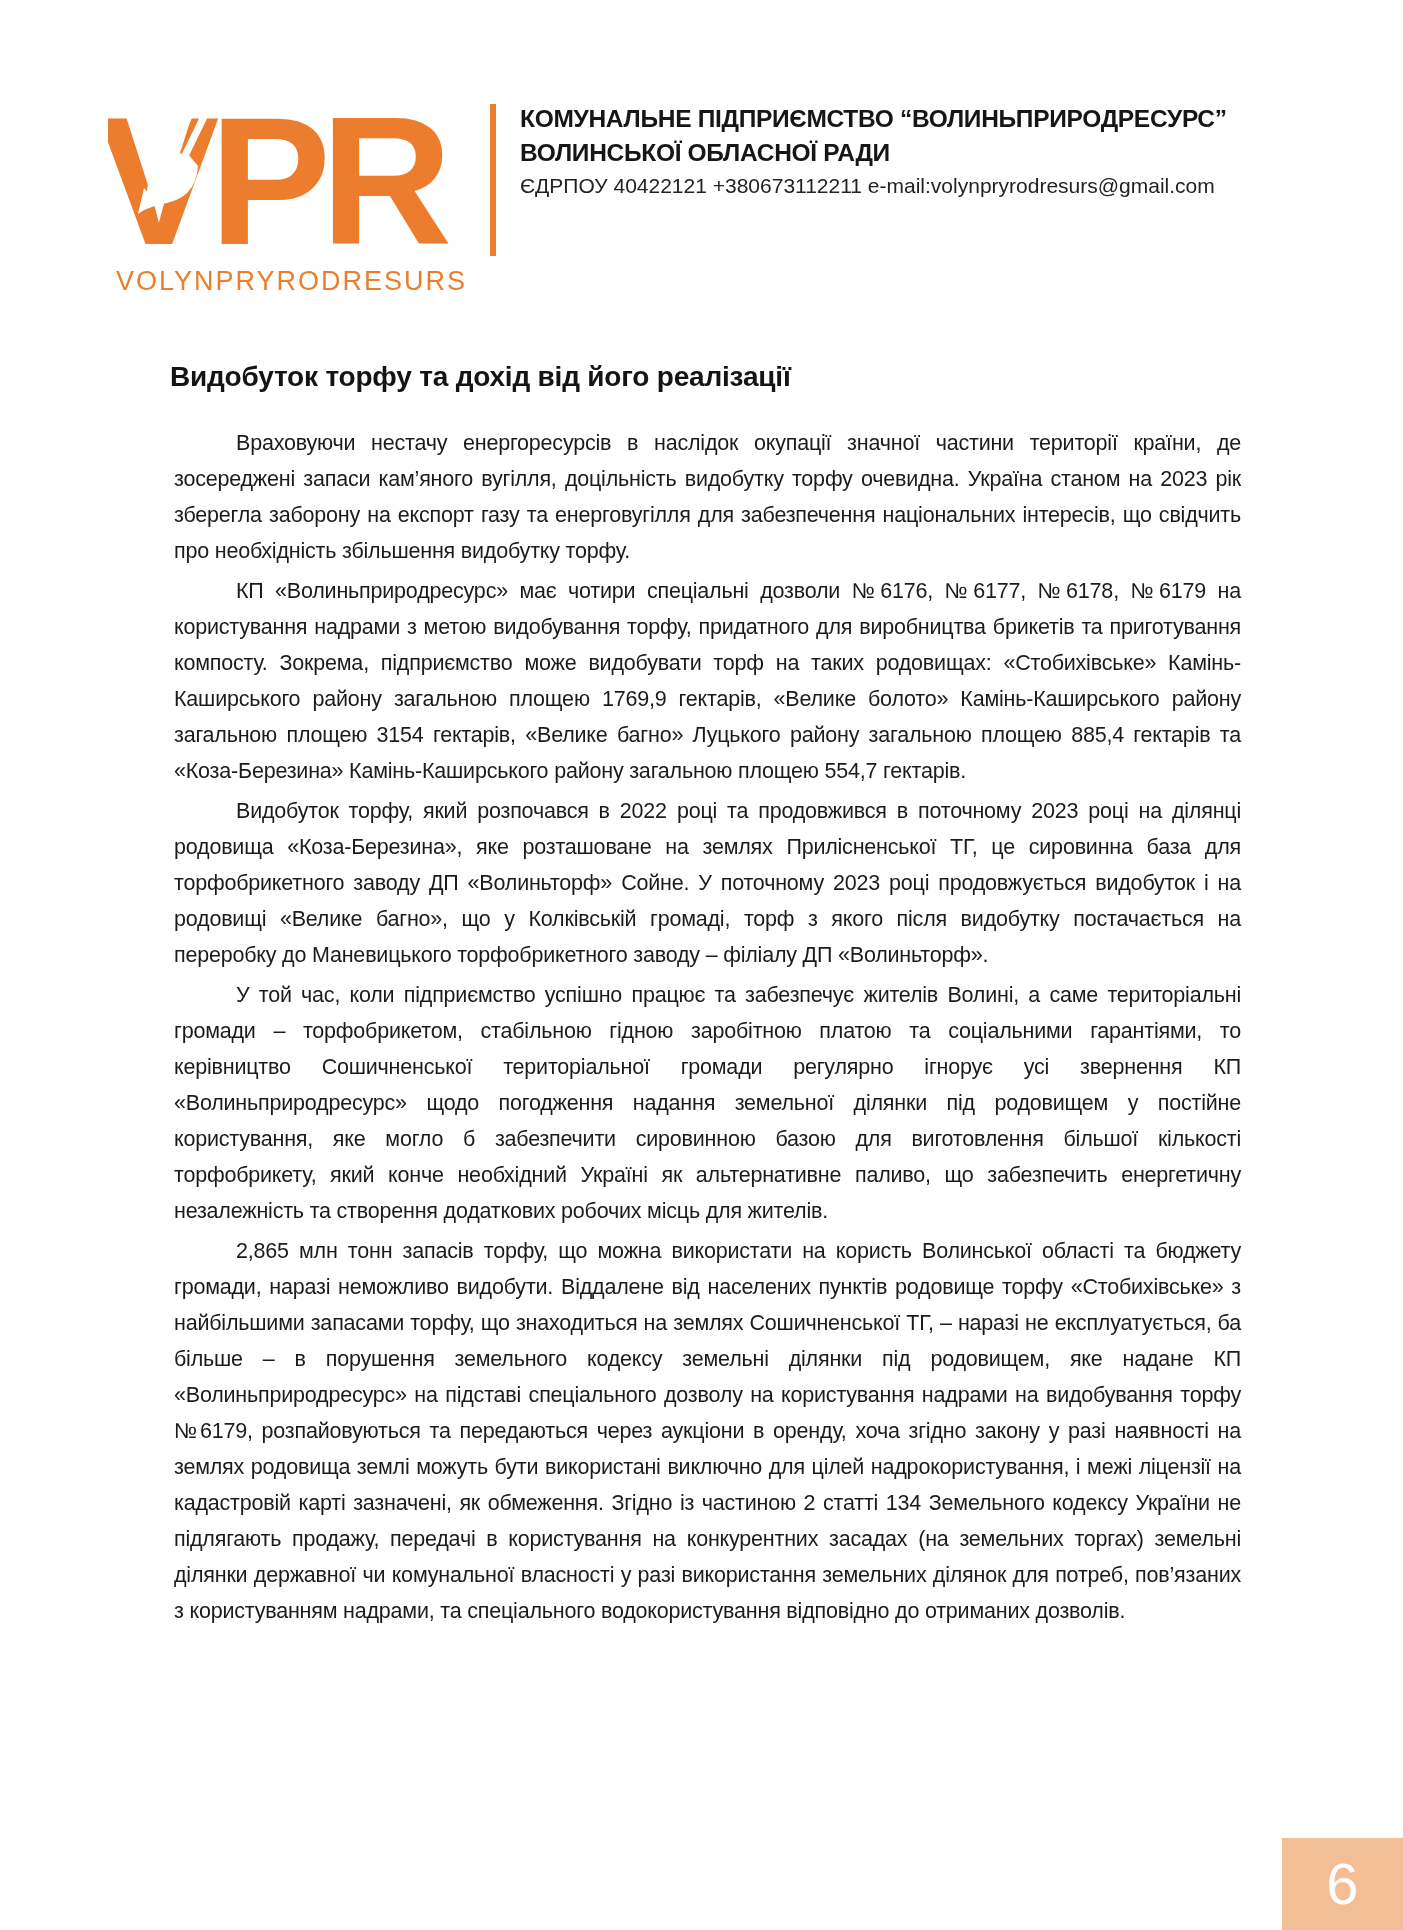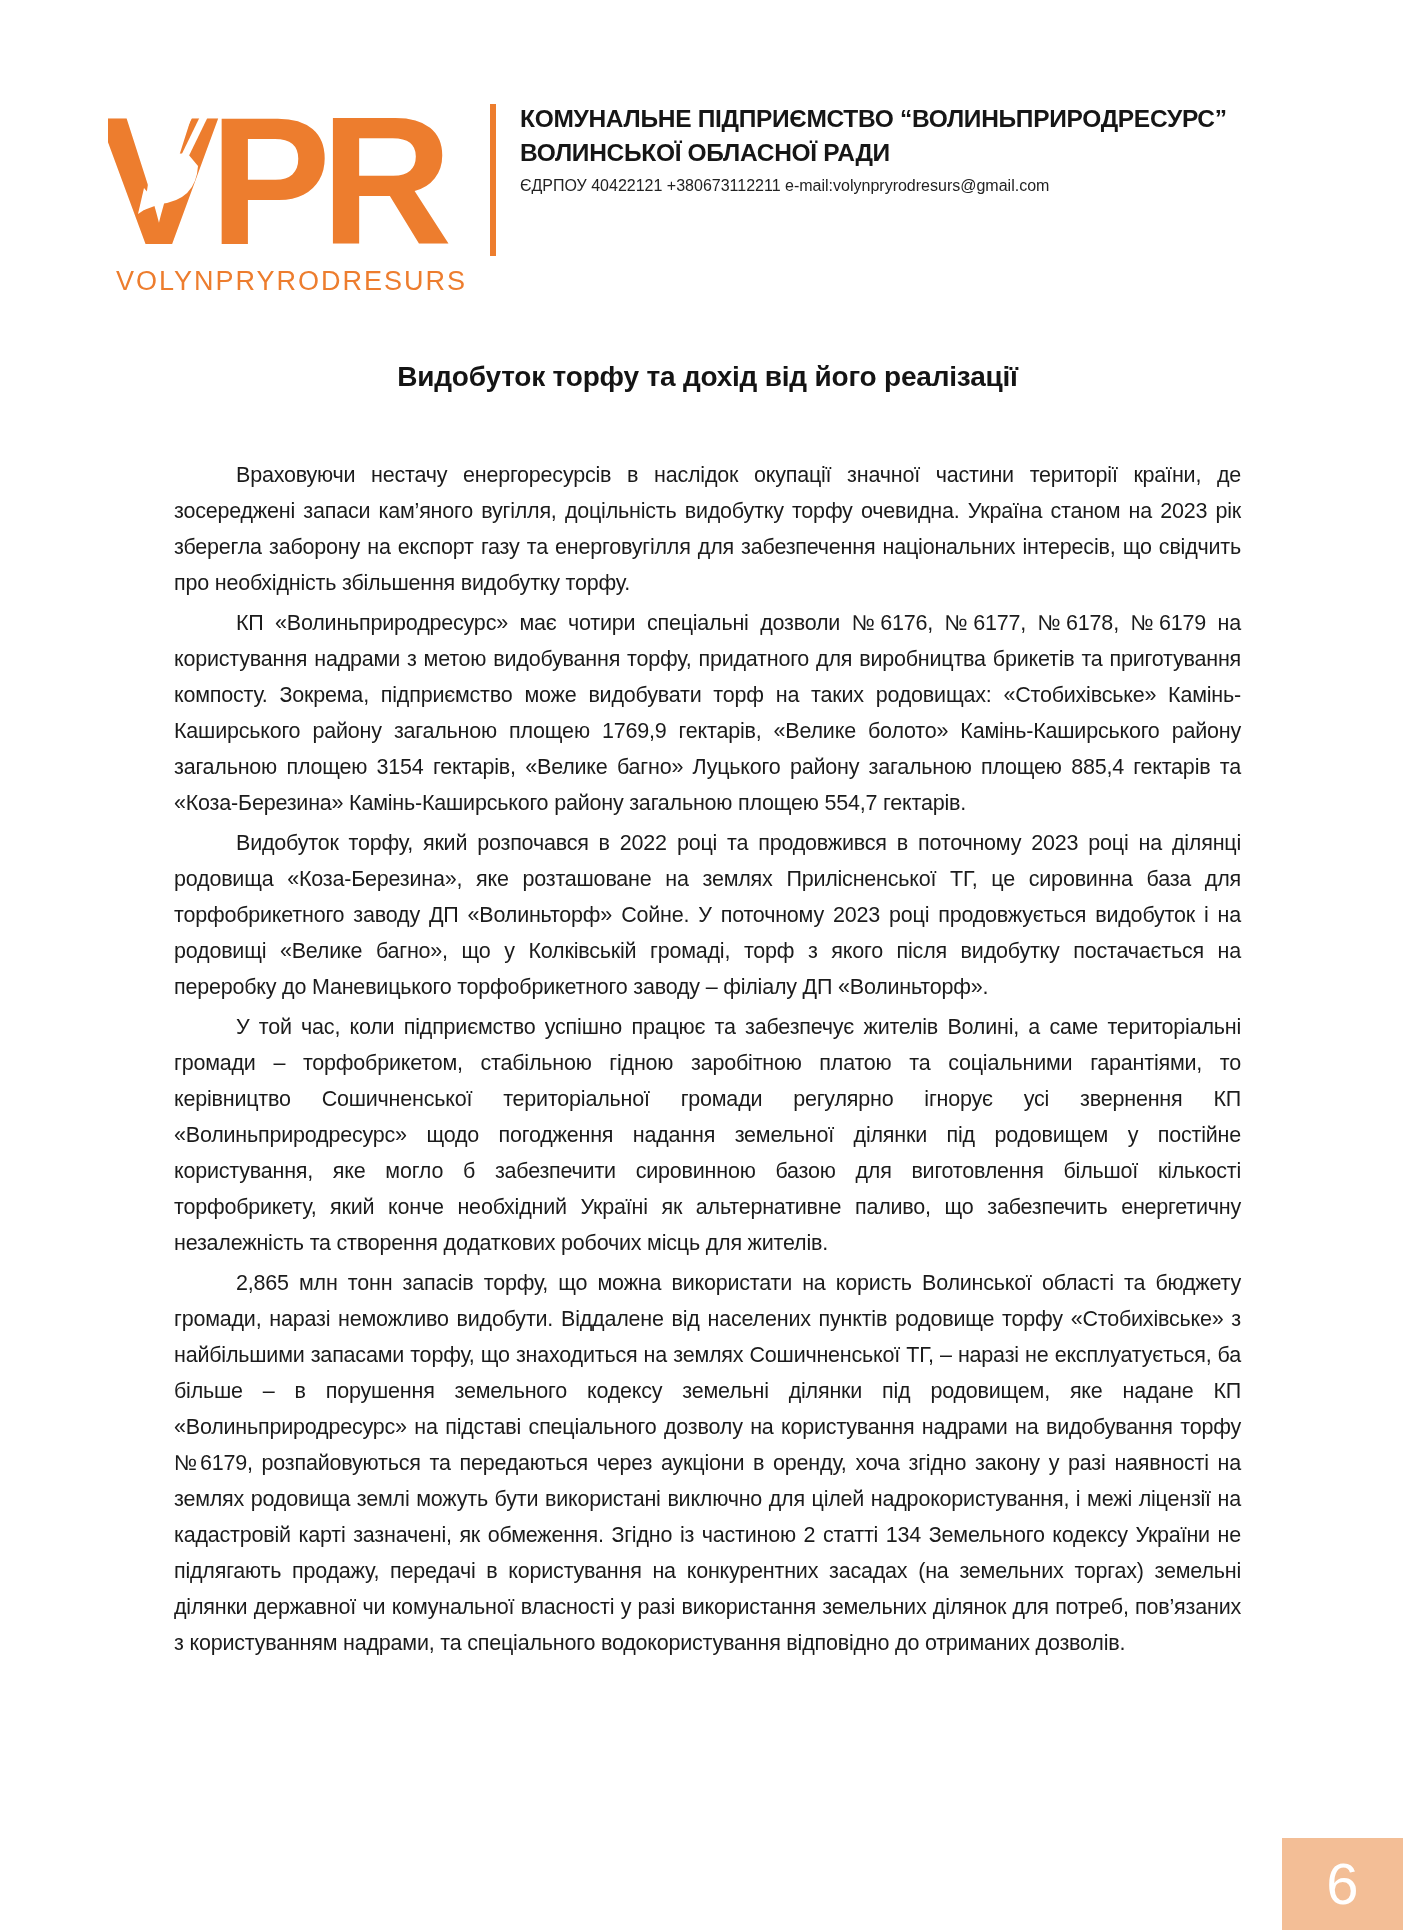--- a/index.html
+++ b/index.html
@@ -49,36 +49,35 @@
     letter-spacing: -0.3px;
     color: #161616;
   }
   .org-address {
     margin-top: 20px;
     font-size: 21px;
     line-height: 32px;
     color: #222222;
   }
   .org-contacts {
-    font-size: 16px;
+    font-size: 21px;
     line-height: 32px;
     color: #222222;
   }
 
   
   .article {
     padding: 0 158px 0 170px;
   }
   .article-title {
-    margin: 64px 0 64px 0;
+    margin: 64px 0 32px 0;
     font-size: 28px;
     font-weight: bold;
     letter-spacing: -0.2px;
     color: #141414;
-    text-align: center;
   }
   .article p {
     margin: 4px;
     text-align: justify;
     text-indent: 62px;
     font-size: 21.5px;
     line-height: 36px;
     color: #1b1b1b;
     letter-spacing: -0.2px;
   }

